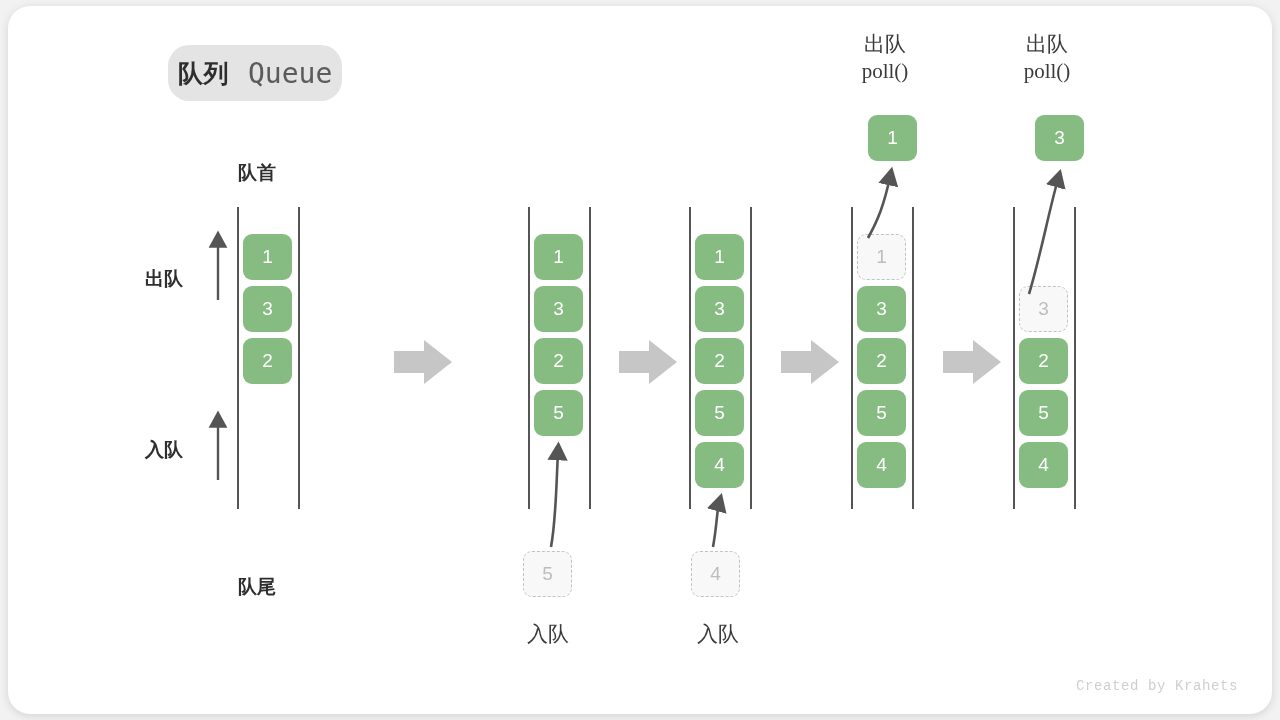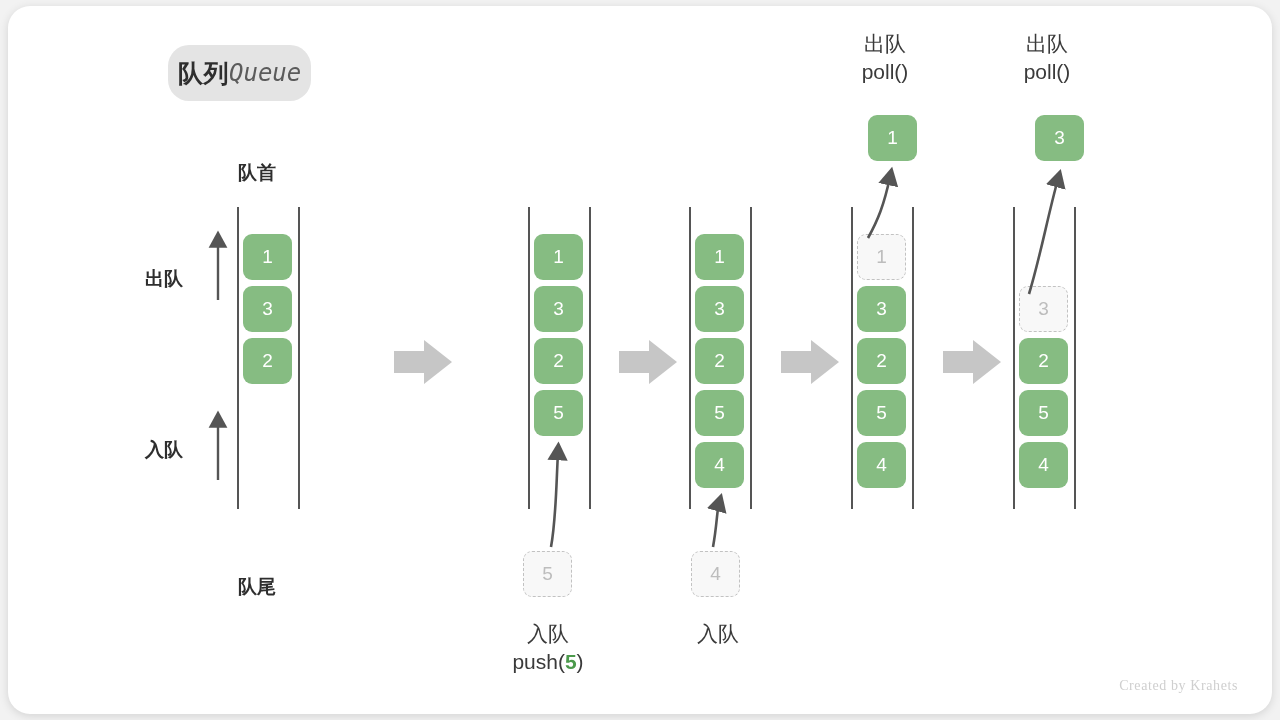--- a/index.html
+++ b/index.html
@@ -34,33 +34,32 @@
   .title-chip {
     position: absolute;
     left: 168px;
     top: 45px;
     height: 56px;
     padding: 0 10px;
     background: #e4e4e4;
     border-radius: 21px;
     display: flex;
     align-items: center;
-    gap: 0;
+    gap: 19px;
   }
   .title-cn {
     font-size: 25px;
     font-weight: bold;
     color: #2e2e2e;
     letter-spacing: 0.5px;
   }
   .title-en {
     font-family: "DejaVu Sans Mono", "Liberation Mono", monospace;
-    font-size: 24px;
+    font-size: 28px;
     color: #5b5b5b;
-    font-style: italic;
   }
 
   
   .lbl-bold {
     position: absolute;
     font-size: 19px;
     font-weight: bold;
     color: #2e2e2e;
     white-space: nowrap;
   }
@@ -69,21 +68,21 @@
     text-align: center;
     white-space: nowrap;
     line-height: 1.32;
   }
   .op-cn {
     font-size: 21px;
     color: #3a3a3a;
     font-weight: normal;
   }
   .op-code {
-    font-family: Liberation Sans, sans-serif;
+    font-family: Liberation Serif, serif;
     font-size: 21px;
     color: #3a3a3a;
   }
   .op-code .num { color: #4c9a4c; font-weight: bold; }
 
   
   .col { position: absolute; }
   .rail {
     position: absolute;
     width: 1.6px;
@@ -135,21 +134,21 @@
     top: 0;
     width: 1280px;
     height: 720px;
     pointer-events: none;
   }
 
   .watermark {
     position: absolute;
     right: 42px;
     bottom: 26px;
-    font-family: Liberation Serif, serif;
+    font-family: Liberation Mono, monospace;
     font-size: 14px;
     color: #cfcfcf;
     letter-spacing: 0.6px;
   }
 </style>
 </head>
 <body>
 
 <div id="canvas">
   <div class="card"></div>
@@ -177,21 +176,20 @@
     <div class="rail" style="left:528px; top:207px; height:302px;"></div>
     <div class="rail" style="left:589px; top:207px; height:302px;"></div>
     <div class="cell full" style="left:534px; top:234px;">1</div>
     <div class="cell full" style="left:534px; top:286px;">3</div>
     <div class="cell full" style="left:534px; top:338px;">2</div>
     <div class="cell full" style="left:534px; top:390px;">5</div>
   </div>
   <div class="float-cell ghost" style="left:523px; top:551px;">5</div>
   <div class="op-label" style="left:448px; top:620px; width:200px;">
     <div class="op-cn">入队</div>
-    <div class="op-code"><span>push(</span><span class="num">5</span><span>)</span></div>
   </div>
 
   <div class="col">
     <div class="rail" style="left:689px; top:207px; height:302px;"></div>
     <div class="rail" style="left:750px; top:207px; height:302px;"></div>
     <div class="cell full" style="left:695px; top:234px;">1</div>
     <div class="cell full" style="left:695px; top:286px;">3</div>
     <div class="cell full" style="left:695px; top:338px;">2</div>
     <div class="cell full" style="left:695px; top:390px;">5</div>
     <div class="cell full" style="left:695px; top:442px;">4</div>

